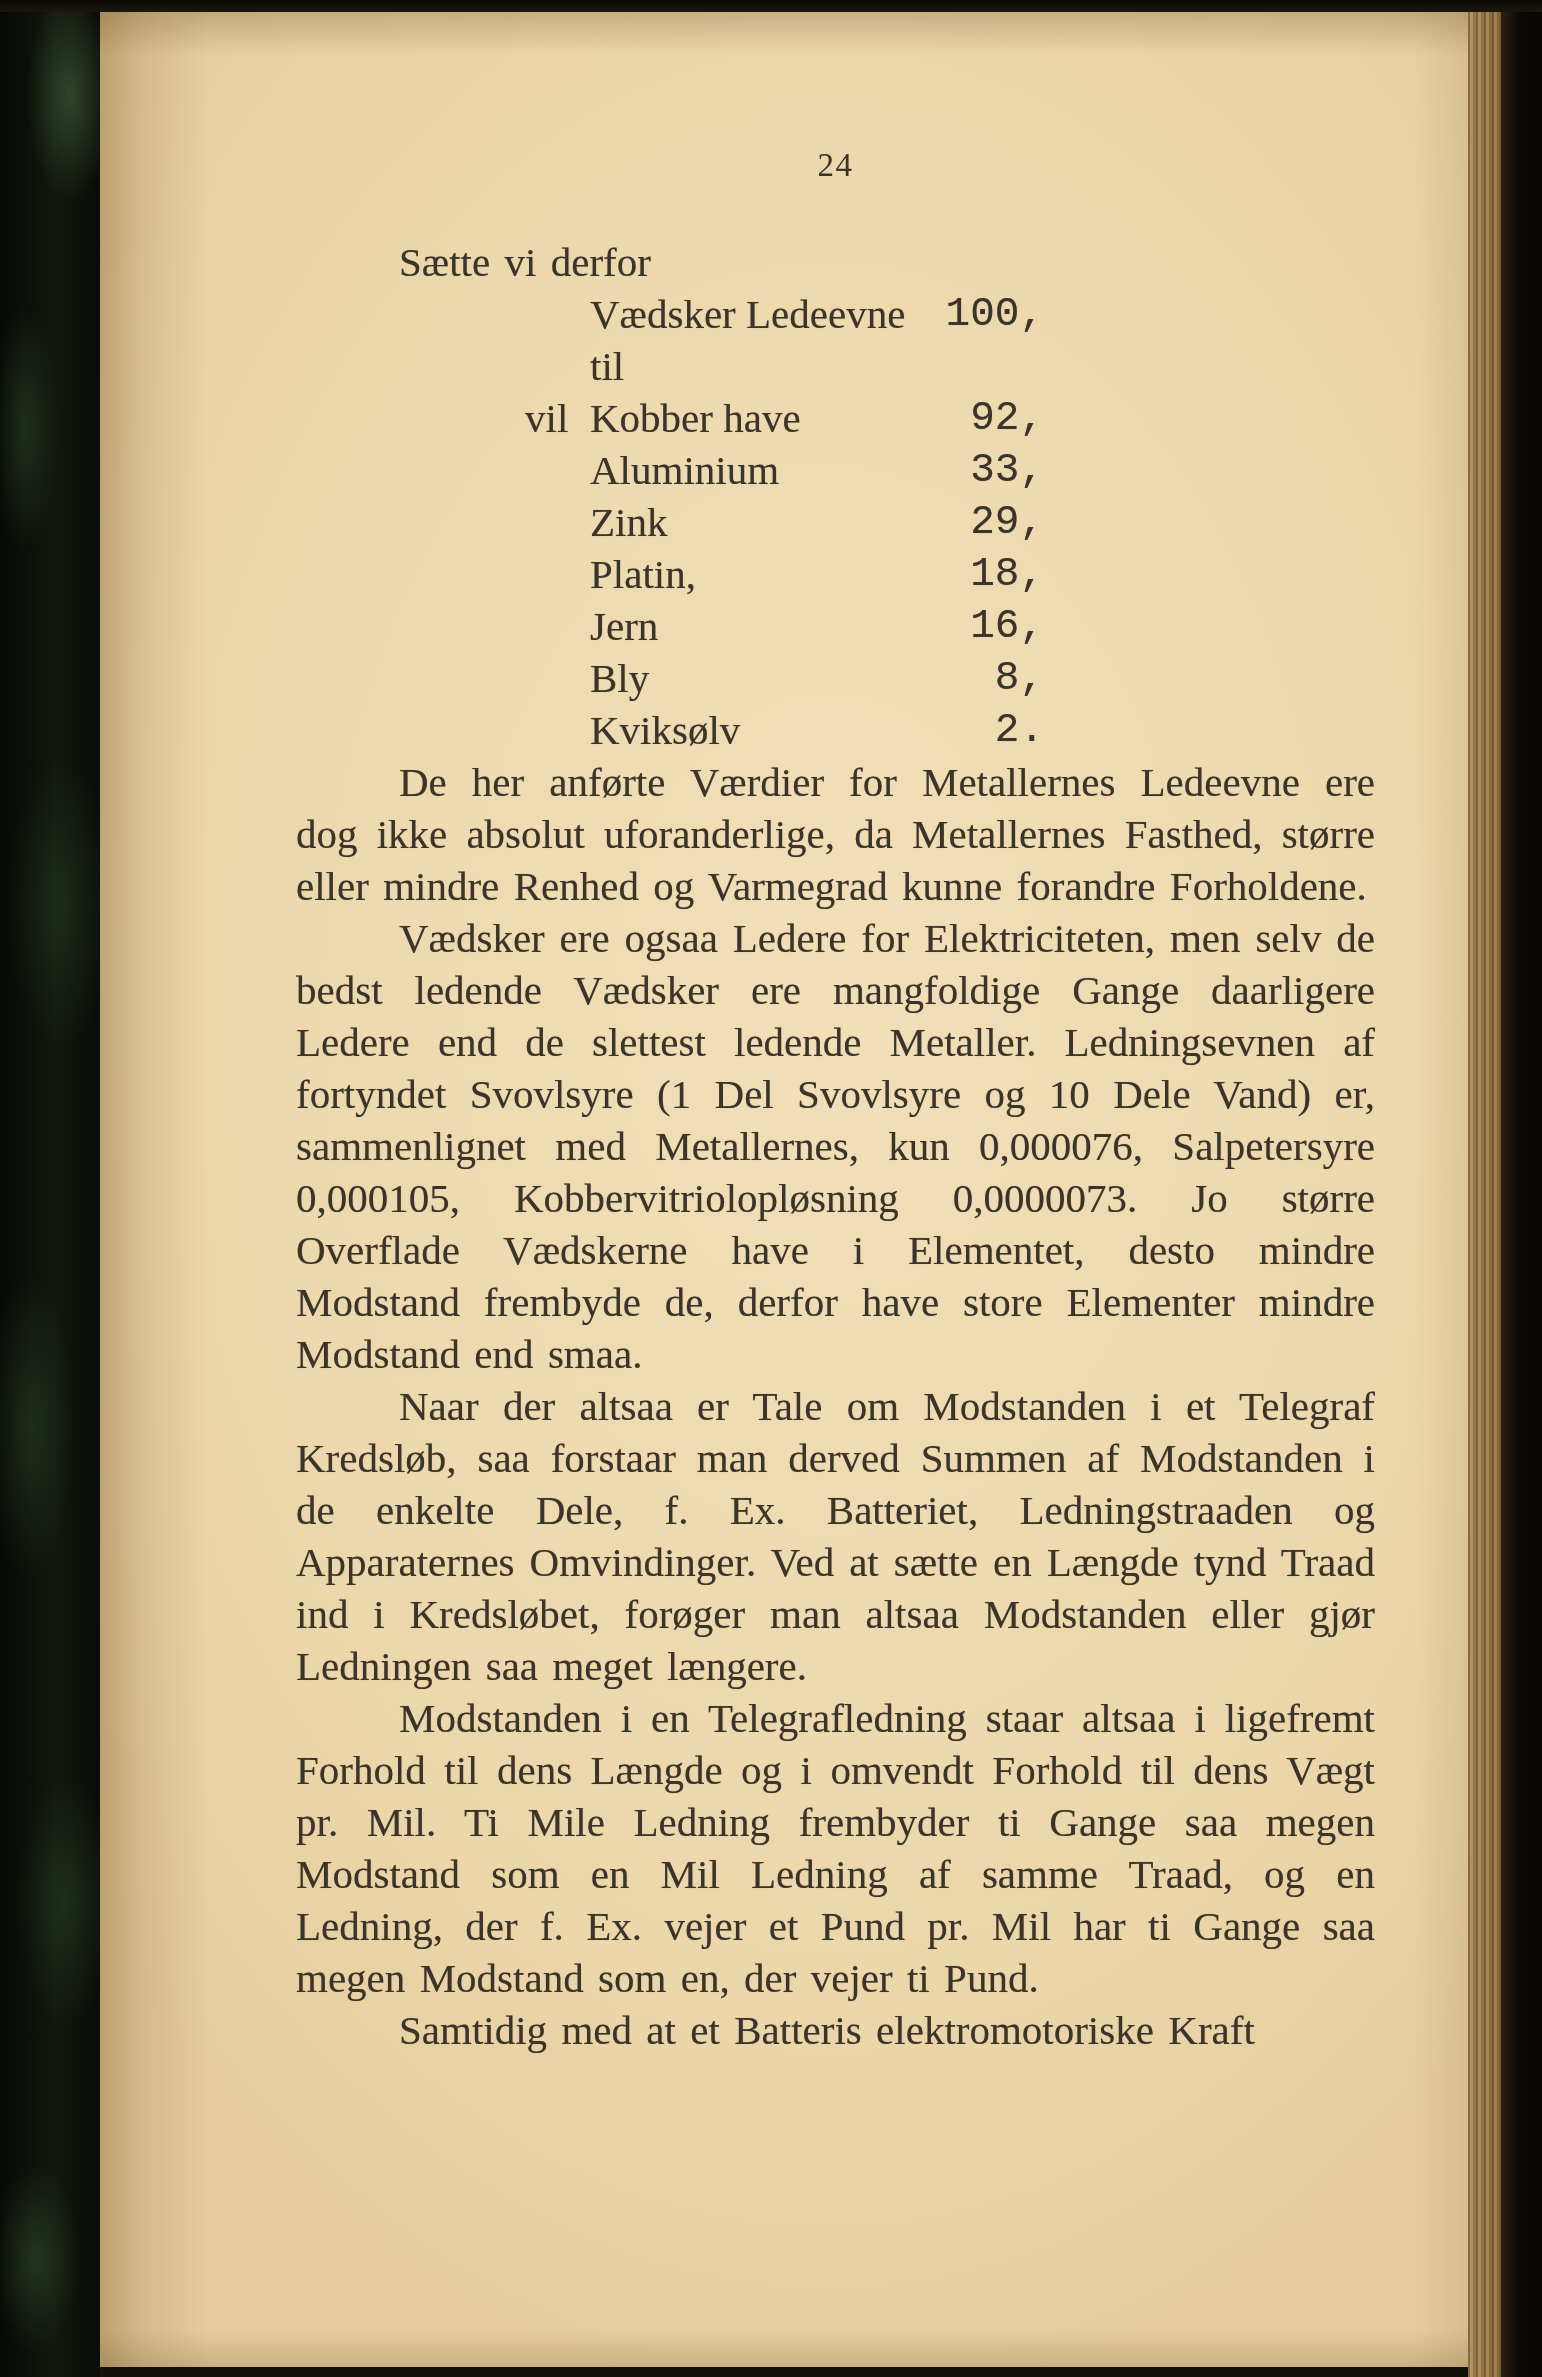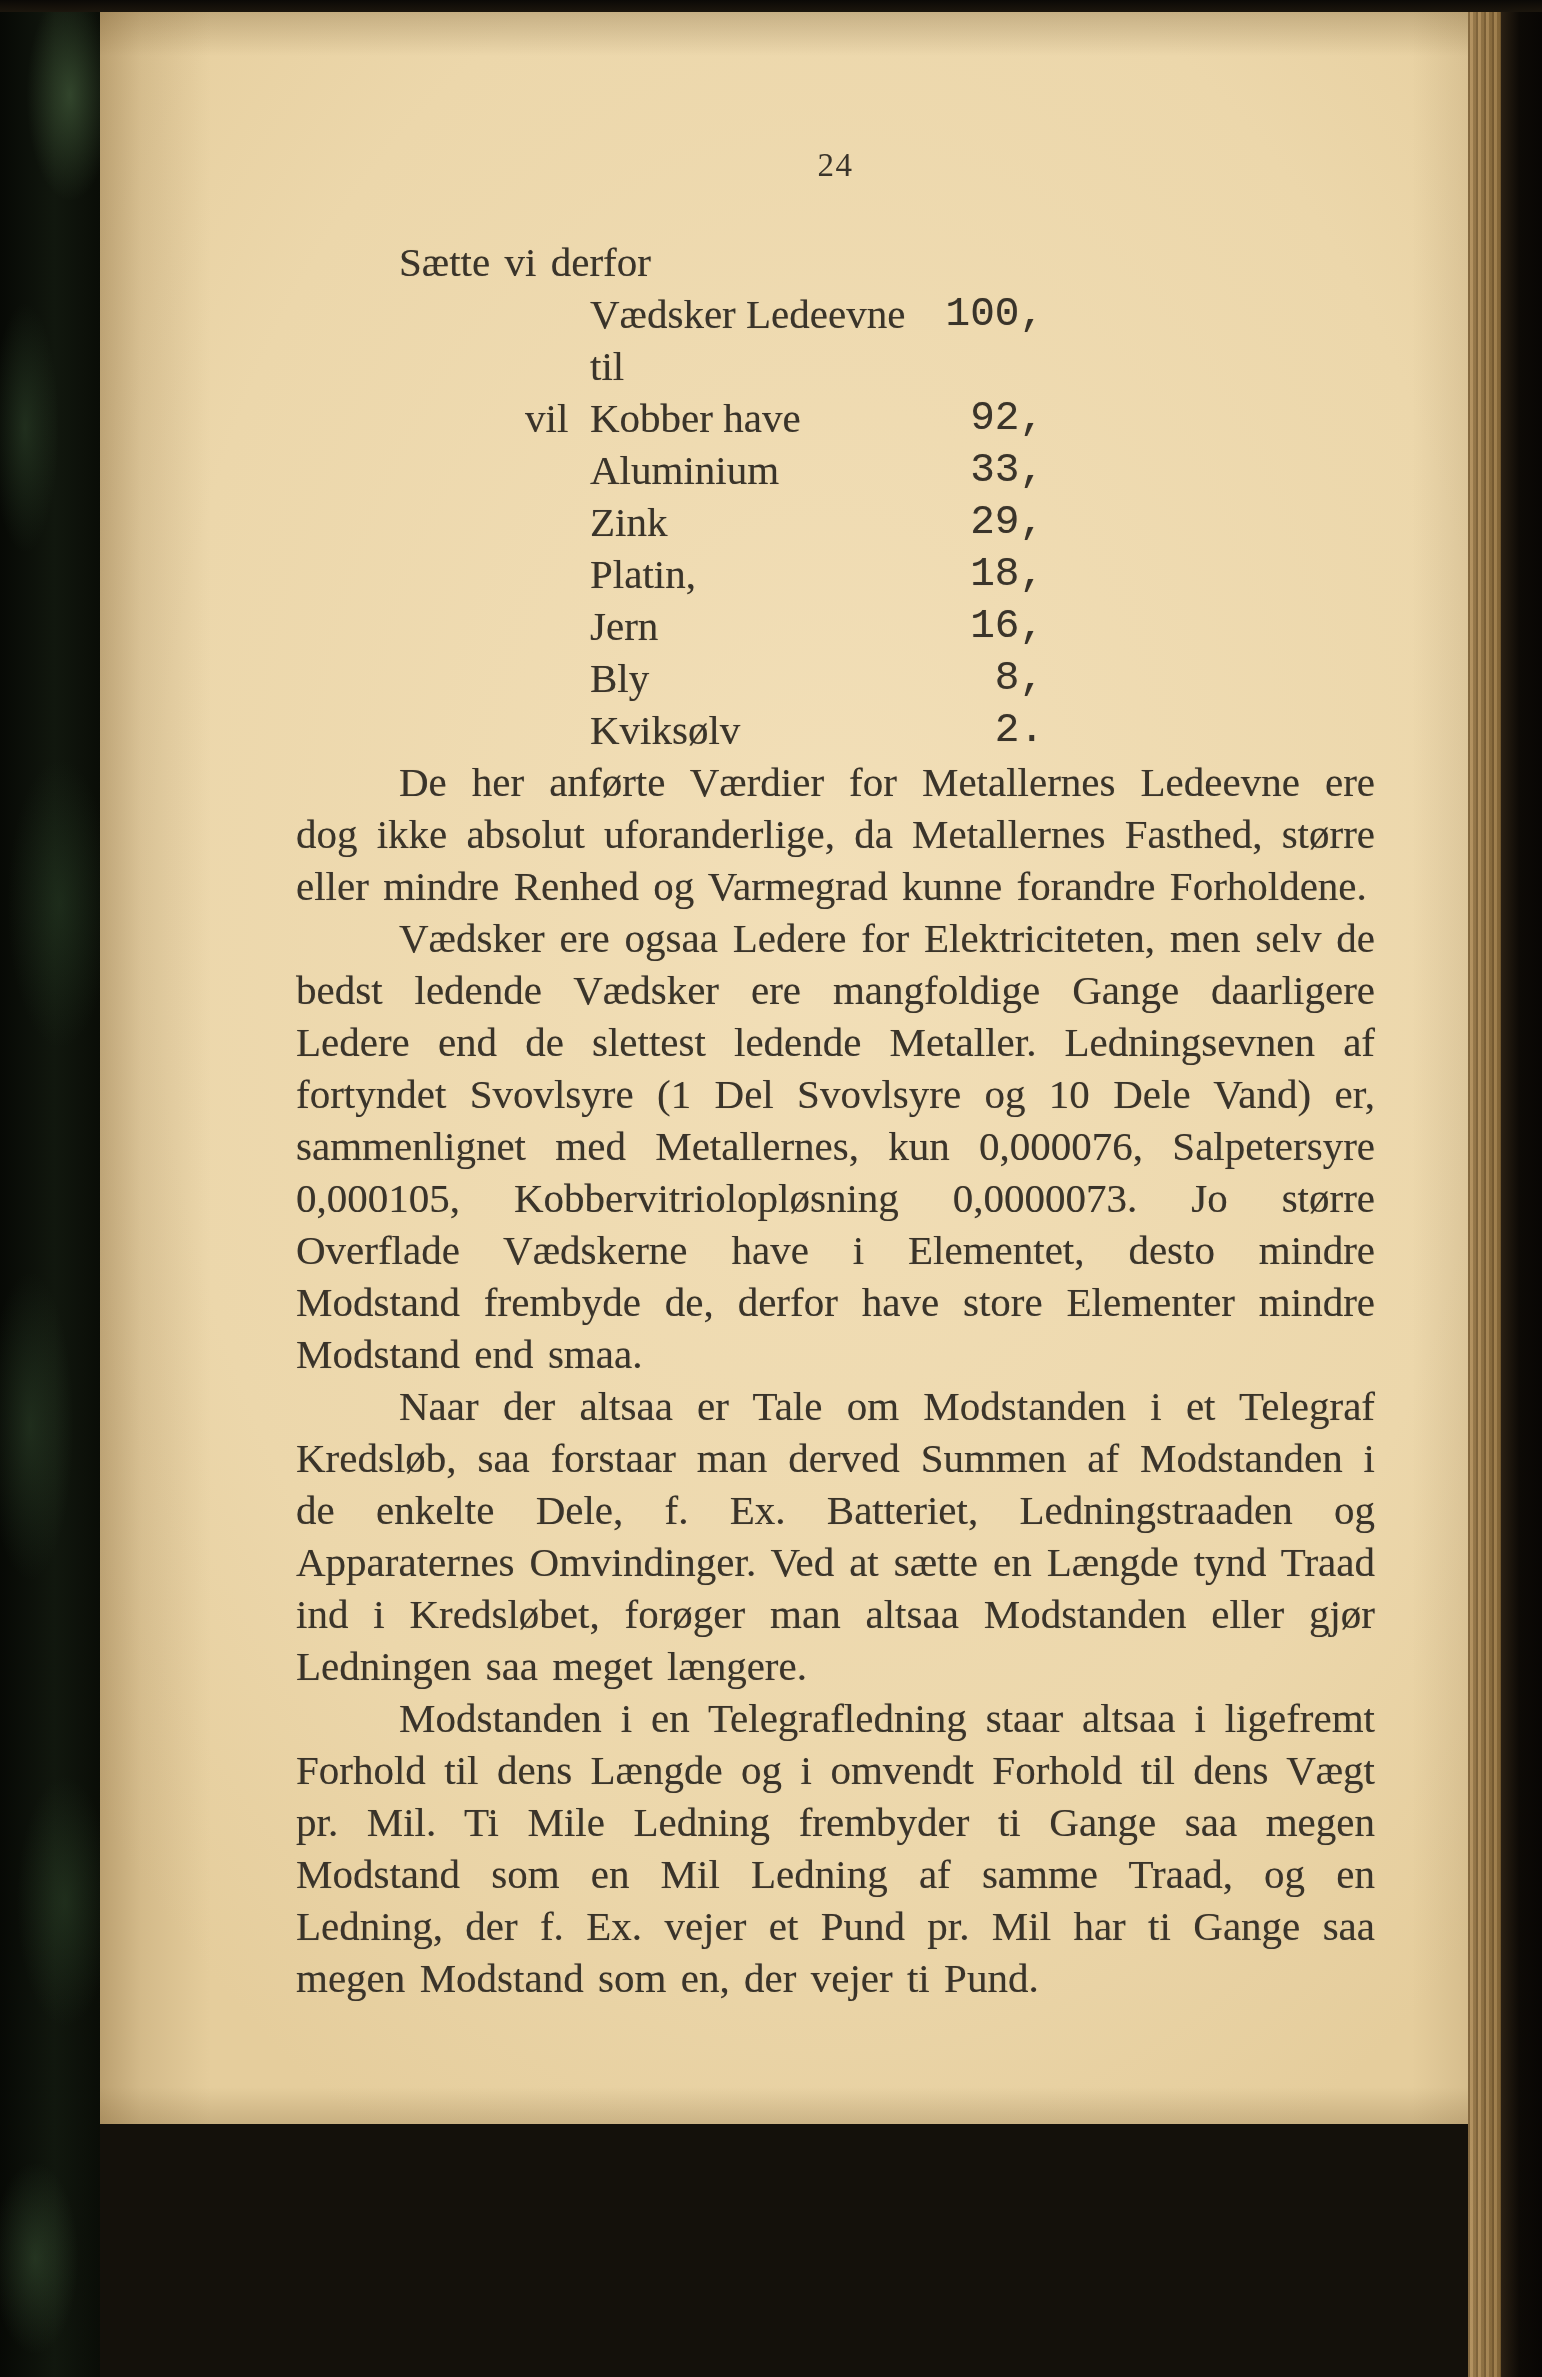--- a/index.html
+++ b/index.html
@@ -38,21 +38,21 @@
     left: 100px; top: 0;
     width: 52px; height: 177px;
     background:
       radial-gradient(ellipse 52px 133px at 0% 10%, rgba(24,34,20,.85), transparent 75%),
       radial-gradient(ellipse 44px 103px at 10% 60%, rgba(30,44,26,.55), transparent 75%);
   }
   
   .page {
     position: absolute;
     left: 100px; top: 12px;
-    width: 1401px; height: 2112px;
+    width: 1401px; height: 2355px;
     background:
       linear-gradient(90deg, rgba(118,86,40,.38) 0px, rgba(118,86,40,.16) 41px, rgba(118,86,40,0) 111px),
       linear-gradient(270deg, rgba(104,76,34,.30) 0px, rgba(104,76,34,.12) 33px, rgba(104,76,34,0) 89px),
       linear-gradient(180deg, rgba(100,74,34,.28) 0px, rgba(100,74,34,0) 44px),
       linear-gradient(0deg,  rgba(100,74,34,.22) 0px, rgba(100,74,34,0) 37px),
       radial-gradient(ellipse 961px 1405px at 52% 42%, #f2dfb8 0%, #ecd7ab 70%, #e5cd9c 100%);
   }
   
   .page-edges {
     position: absolute;
@@ -191,20 +191,21 @@
           <span class="prefix"></span>
           <span class="metal">Kviksølv</span>
           <span class="value">2.</span>
         </div>
       </div>
 
       <p class="para">De her anførte Værdier for Metallernes Ledeevne ere dog ikke absolut uforanderlige, da Metallernes Fasthed, større eller mindre Renhed og Varmegrad kunne forandre Forholdene.</p>
       <p class="para">Vædsker ere ogsaa Ledere for Elektriciteten, men selv de bedst ledende Vædsker ere mangfoldige Gange daarligere Ledere end de slettest ledende Metaller. Ledningsevnen af fortyndet Svovlsyre (1 Del Svovlsyre og 10 Dele Vand) er, sammenlignet med Metallernes, kun 0,000076, Salpetersyre 0,000105, Kobbervitriolopløsning 0,0000073. Jo større Overflade Vædskerne have i Elementet, desto mindre Modstand frembyde de, derfor have store Elementer mindre Modstand end smaa.</p>
       <p class="para">Naar der altsaa er Tale om Modstanden i et Telegraf Kredsløb, saa forstaar man derved Summen af Modstanden i de enkelte Dele, f. Ex. Batteriet, Ledningstraaden og Apparaternes Omvindinger. Ved at sætte en Længde tynd Traad ind i Kredsløbet, forøger man altsaa Modstanden eller gjør Ledningen saa meget længere.</p>
       <p class="para">Modstanden i en Telegrafledning staar altsaa i ligefremt Forhold til dens Længde og i omvendt Forhold til dens Vægt pr. Mil. Ti Mile Ledning frembyder ti Gange saa megen Modstand som en Mil Ledning af samme Traad, og en Ledning, der f. Ex. vejer et Pund pr. Mil har ti Gange saa megen Modstand som en, der vejer ti Pund.</p>
+      <p class="para last">Samtidig med at et Batteris elektromotoriske Kraft</p>
 
     </div>
   </div>
 
   <div class="page-edges"></div>
   <div class="right-border"></div>
   <div class="top-edge"></div>
 
 </div>
 

